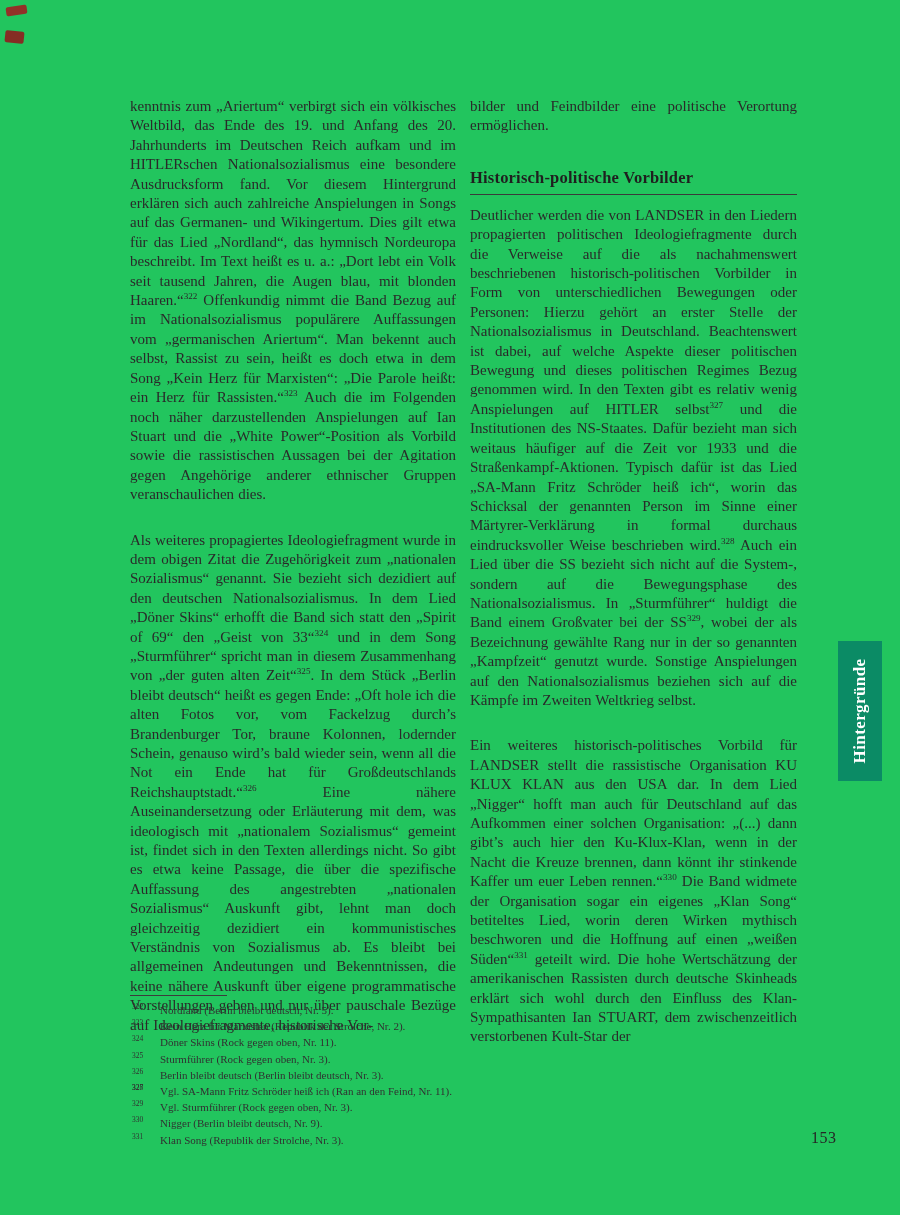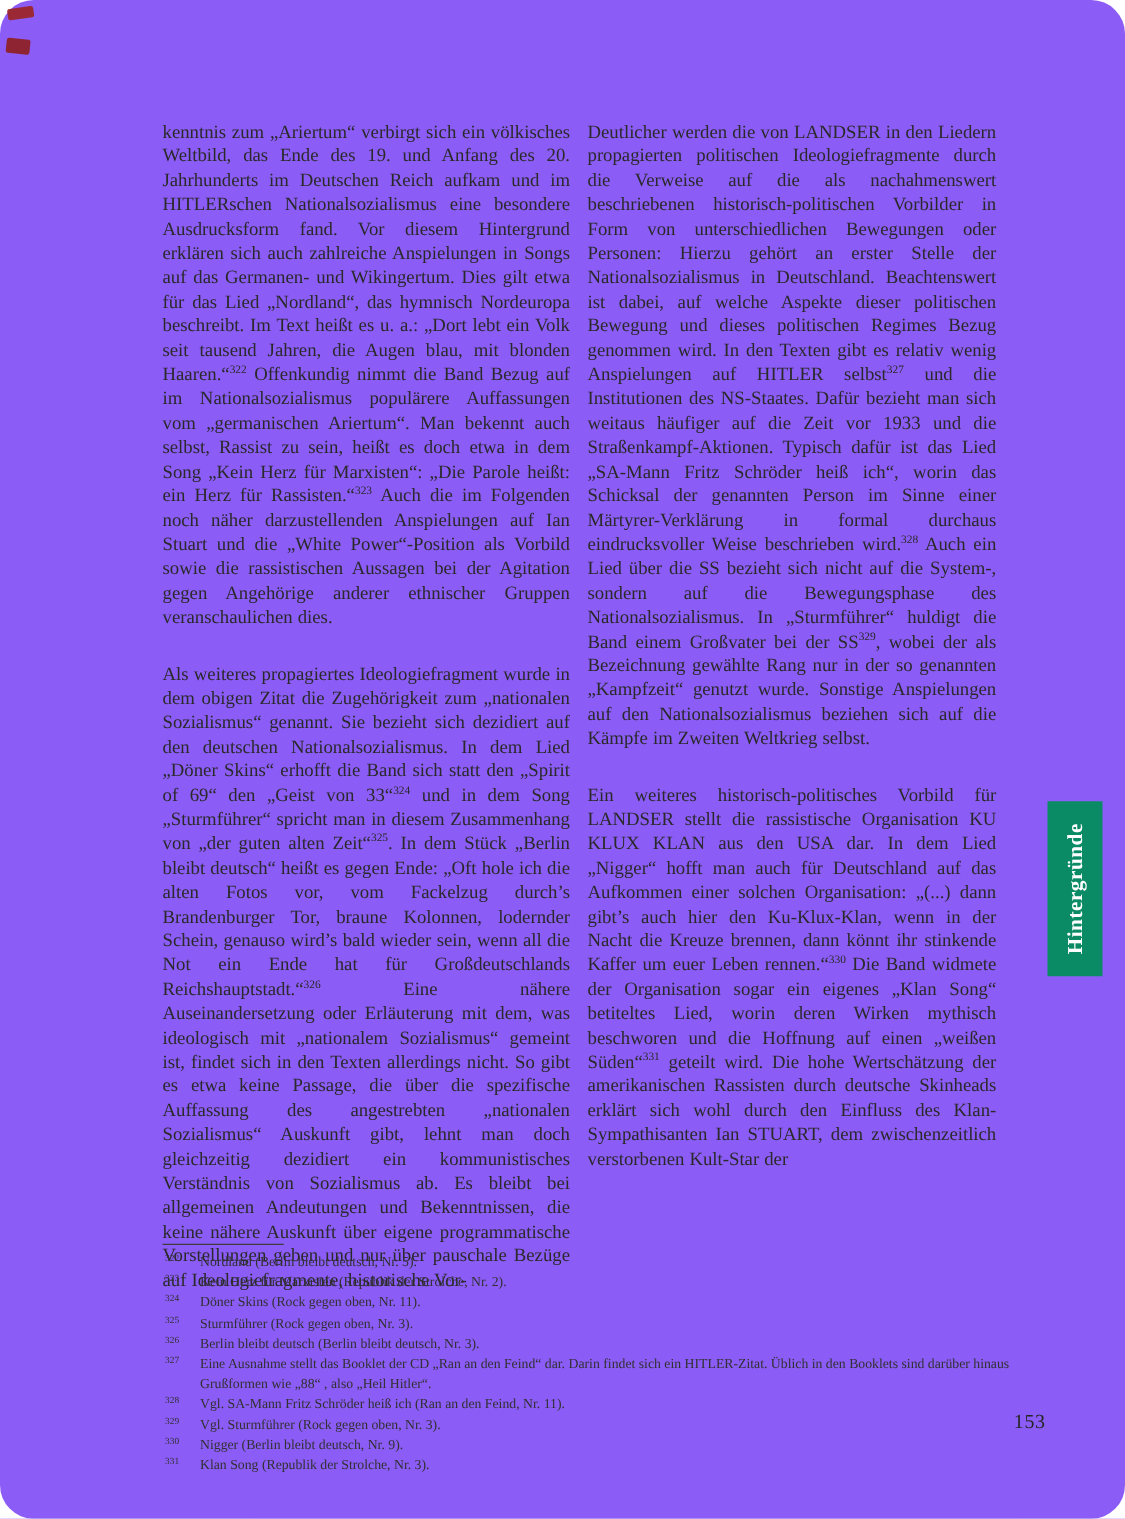--- a/index.html
+++ b/index.html
@@ -1,21 +1,21 @@
 <!DOCTYPE html>
 <html lang="de"><head>
 <meta charset="utf-8">
 <style>
   html,body{margin:0;padding:0;}
   body{
     width:900px;height:1215px;background:#ffffff;
     font-family:"Liberation Serif","DejaVu Serif",serif;
     color:#262626;position:relative;overflow:hidden;
   }
-  .page{position:absolute;inset:0;background:#8b5cf6;border-radius:27px;}
+  .page{position:absolute;inset:0;background:#22c55e;}
 
   
   .proof-mark{position:absolute;border-radius:2px;opacity:.92;}
   .proof-mark.m1{left:6px;top:6px;width:21px;height:9px;background:#9c2424;transform:rotate(-8deg);}
   .proof-mark.m2{left:5px;top:31px;width:19px;height:12px;background:#8e1f1f;transform:rotate(6deg);}
 
   
   .col{position:absolute;top:97px;text-align:justify;font-size:15px;line-height:19.4px;
        hyphens:auto;-webkit-hyphens:auto;word-spacing:.02em;color:#2a2a2a;}
   .col.left{left:130px;width:326px;}
@@ -57,20 +57,22 @@
 
   <div class="proof-mark m1"></div>
   <div class="proof-mark m2"></div>
 
   <div class="col left">
     <p>kenntnis zum „Ariertum“ verbirgt sich ein völkisches Weltbild, das Ende des 19. und Anfang des 20. Jahrhunderts im Deutschen Reich aufkam und im HITLERschen Nationalsozialismus eine besondere Ausdrucksform fand. Vor diesem Hintergrund erklären sich auch zahlreiche Anspielungen in Songs auf das Germanen- und Wikingertum. Dies gilt etwa für das Lied „Nordland“, das hymnisch Nordeuropa beschreibt. Im Text heißt es u. a.: „Dort lebt ein Volk seit tausend Jahren, die Augen blau, mit blonden Haaren.“<sup>322</sup> Offenkundig nimmt die Band Bezug auf im Nationalsozialismus populärere Auffassungen vom „germanischen Ariertum“. Man bekennt auch selbst, Rassist zu sein, heißt es doch etwa in dem Song „Kein Herz für Marxisten“: „Die Parole heißt: ein Herz für Rassisten.“<sup>323</sup> Auch die im Folgenden noch näher darzustellenden Anspielungen auf Ian Stuart und die „White Power“-Position als Vorbild sowie die rassistischen Aussagen bei der Agitation gegen Angehörige anderer ethnischer Gruppen veranschaulichen dies.</p>
     <p>Als weiteres propagiertes Ideologiefragment wurde in dem obigen Zitat die Zugehörigkeit zum „nationalen Sozialismus“ genannt. Sie bezieht sich dezidiert auf den deutschen Nationalsozialismus. In dem Lied „Döner Skins“ erhofft die Band sich statt den „Spirit of 69“ den „Geist von 33“<sup>324</sup> und in dem Song „Sturmführer“ spricht man in diesem Zusammenhang von „der guten alten Zeit“<sup>325</sup>. In dem Stück „Berlin bleibt deutsch“ heißt es gegen Ende: „Oft hole ich die alten Fotos vor, vom Fackelzug durch’s Brandenburger Tor, braune Kolonnen, lodernder Schein, genauso wird’s bald wieder sein, wenn all die Not ein Ende hat für Großdeutschlands Reichshauptstadt.“<sup>326</sup> Eine nähere Auseinandersetzung oder Erläuterung mit dem, was ideologisch mit „nationalem Sozialismus“ gemeint ist, findet sich in den Texten allerdings nicht. So gibt es etwa keine Passage, die über die spezifische Auffassung des angestrebten „nationalen Sozialismus“ Auskunft gibt, lehnt man doch gleichzeitig dezidiert ein kommunistisches Verständnis von Sozialismus ab. Es bleibt bei allgemeinen Andeutungen und Bekenntnissen, die keine nähere Auskunft über eigene programmatische Vorstellungen geben und nur über pauschale Bezüge auf Ideologiefragmente, historische Vor-</p>
   </div>
 
   <div class="col right">
+    <p>bilder und Feindbilder eine politische Verortung ermöglichen.</p>
+    <h2 class="section-heading">Historisch-politische Vorbilder</h2>
     <p>Deutlicher werden die von LANDSER in den Liedern propagierten politischen Ideologiefragmente durch die Verweise auf die als nachahmenswert beschriebenen historisch-politischen Vorbilder in Form von unterschiedlichen Bewegungen oder Personen: Hierzu gehört an erster Stelle der Nationalsozialismus in Deutschland. Beachtenswert ist dabei, auf welche Aspekte dieser politischen Bewegung und dieses politischen Regimes Bezug genommen wird. In den Texten gibt es relativ wenig Anspielungen auf HITLER selbst<sup>327</sup> und die Institutionen des NS-Staates. Dafür bezieht man sich weitaus häufiger auf die Zeit vor 1933 und die Straßenkampf-Aktionen. Typisch dafür ist das Lied „SA-Mann Fritz Schröder heiß ich“, worin das Schicksal der genannten Person im Sinne einer Märtyrer-Verklärung in formal durchaus eindrucksvoller Weise beschrieben wird.<sup>328</sup> Auch ein Lied über die SS bezieht sich nicht auf die System-, sondern auf die Bewegungsphase des Nationalsozialismus. In „Sturmführer“ huldigt die Band einem Großvater bei der SS<sup>329</sup>, wobei der als Bezeichnung gewählte Rang nur in der so genannten „Kampfzeit“ genutzt wurde. Sonstige Anspielungen auf den Nationalsozialismus beziehen sich auf die Kämpfe im Zweiten Weltkrieg selbst.</p>
     <p>Ein weiteres historisch-politisches Vorbild für LANDSER stellt die rassistische Organisation KU KLUX KLAN aus den USA dar. In dem Lied „Nigger“ hofft man auch für Deutschland auf das Aufkommen einer solchen Organisation: „(...) dann gibt’s auch hier den Ku-Klux-Klan, wenn in der Nacht die Kreuze brennen, dann könnt ihr stinkende Kaffer um euer Leben rennen.“<sup>330</sup> Die Band widmete der Organisation sogar ein eigenes „Klan Song“ betiteltes Lied, worin deren Wirken mythisch beschworen und die Hoffnung auf einen „weißen Süden“<sup>331</sup> geteilt wird. Die hohe Wertschätzung der amerikanischen Rassisten durch deutsche Skinheads erklärt sich wohl durch den Einfluss des Klan-Sympathisanten Ian STUART, dem zwischenzeitlich verstorbenen Kult-Star der</p>
   </div>
 
   <div class="fn-rule"></div>
 
   <ol class="footnotes" id="footnotes">
       <li>
     <span class="fn-num">322</span>
     <span class="fn-text">Nordland (Berlin bleibt deutsch, Nr. 5).</span>
@@ -86,21 +88,20 @@
       <li>
     <span class="fn-num">325</span>
     <span class="fn-text">Sturmführer (Rock gegen oben, Nr. 3).</span>
   </li>
       <li>
     <span class="fn-num">326</span>
     <span class="fn-text">Berlin bleibt deutsch (Berlin bleibt deutsch, Nr. 3).</span>
   </li>
       <li>
     <span class="fn-num">327</span>
-    <span class="fn-text">Eine Ausnahme stellt das Booklet der CD „Ran an den Feind“ dar. Darin findet sich ein HITLER-Zitat. Üblich in den Booklets sind darüber hinaus Grußformen wie „88“ , also „Heil Hitler“.</span>
   </li>
       <li>
     <span class="fn-num">328</span>
     <span class="fn-text">Vgl. SA-Mann Fritz Schröder heiß ich (Ran an den Feind, Nr. 11).</span>
   </li>
       <li>
     <span class="fn-num">329</span>
     <span class="fn-text">Vgl. Sturmführer (Rock gegen oben, Nr. 3).</span>
   </li>
       <li>

